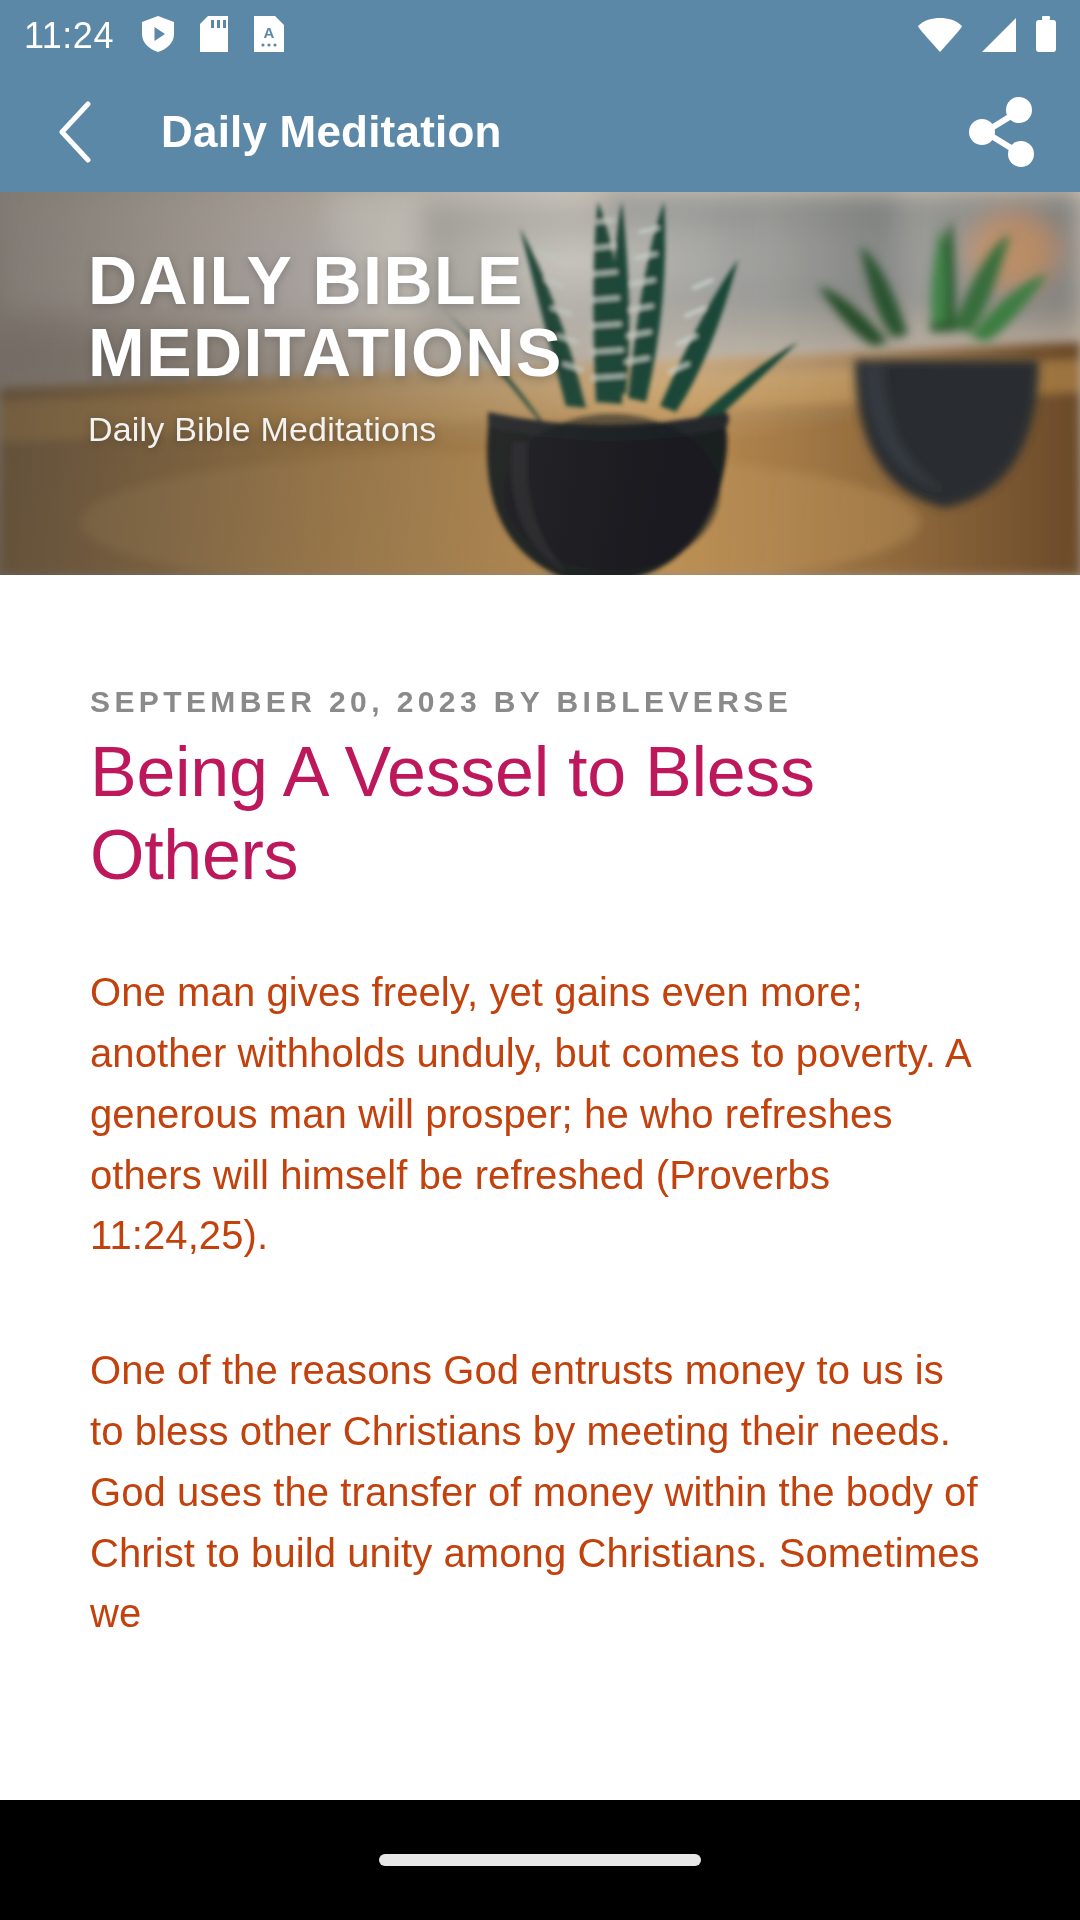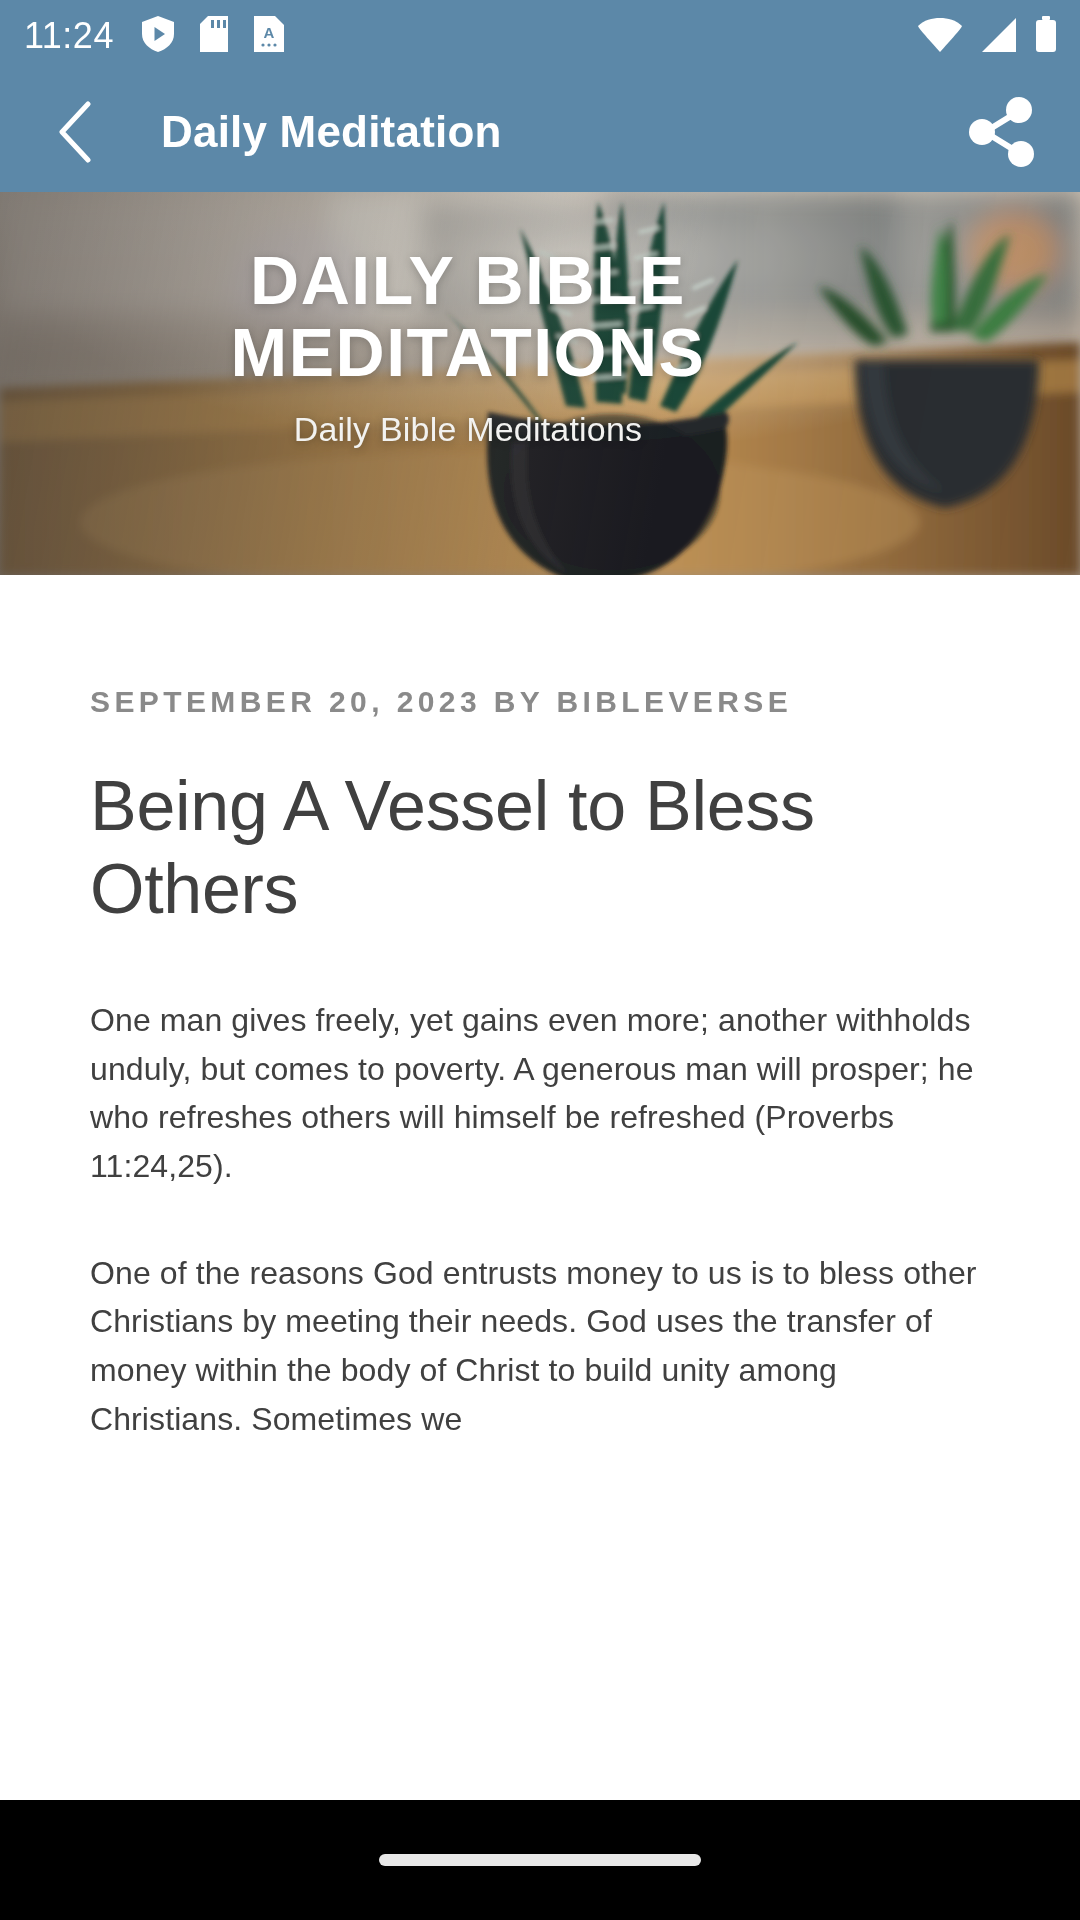--- a/index.html
+++ b/index.html
@@ -30,21 +30,21 @@
   .back-btn{ width:64px; height:64px; display:flex; align-items:center; justify-content:center; cursor:pointer; }
   .appbar-title{
     color:#ffffff; font-size:44px; font-weight:700; letter-spacing:.2px;
     margin-left:53px; white-space:nowrap;
   }
   .share-btn{ margin-left:auto; width:78px; height:78px; display:flex; align-items:center; justify-content:center; cursor:pointer; }
 
   
   .hero{
     position:absolute; top:192px; left:0; width:1080px; height:383px;
-    overflow:hidden; background:#6d28d9;text-align:center;
+    overflow:hidden; background:#6d28d9;
   }
   .hero-photo{ position:absolute; inset:0; }
   .hero-overlay{
     position:absolute; inset:0;
     background:linear-gradient(100deg, rgba(60,58,56,.55) 0%, rgba(80,74,68,.30) 38%, rgba(0,0,0,.05) 62%, rgba(0,0,0,0) 100%);
   }
   .hero-text{ position:absolute; left:88px; top:52px; width:760px; }
   .hero-title{
     color:#ffffff; font-size:68px; font-weight:700; line-height:1.06;
     letter-spacing:1.5px; text-transform:uppercase;
@@ -55,28 +55,28 @@
     letter-spacing:.2px; text-shadow:0 1px 8px rgba(0,0,0,.3);
   }
 
   
   .article{ position:absolute; top:575px; left:0; width:1080px; padding:110px 96px 0 90px; background:#fff; }
   .meta{
     color:#8a8a8a; font-size:30px; font-weight:700; letter-spacing:4.4px;
     text-transform:uppercase; white-space:nowrap;
   }
   .art-title{
-    color:#404040; font-size:70px; font-weight:300; line-height:1.18;
-    margin-top:46px; letter-spacing:-.3px;
+    color:#be185d; font-size:70px; font-weight:300; line-height:1.18;
+    margin-top:12px; letter-spacing:-.3px;
   }
   .para{
-    color:#404040; font-size:32px; font-weight:300; line-height:1.52;
+    color:#c2410c; font-size:40px; font-weight:300; line-height:1.52;
     margin-top:66px; letter-spacing:.1px;
   }
-  .para + .para{ margin-top:58px; }
+  .para + .para{ margin-top:74px; }
 
   
   .navbar{
     position:absolute; left:0; bottom:0; width:1080px; height:120px;
     background:#000; display:flex; align-items:center; justify-content:center;
   }
   .nav-pill{ width:322px; height:12px; border-radius:6px; background:#e8e8e8; cursor:pointer; }
 </style>
 </head>
 <body>

